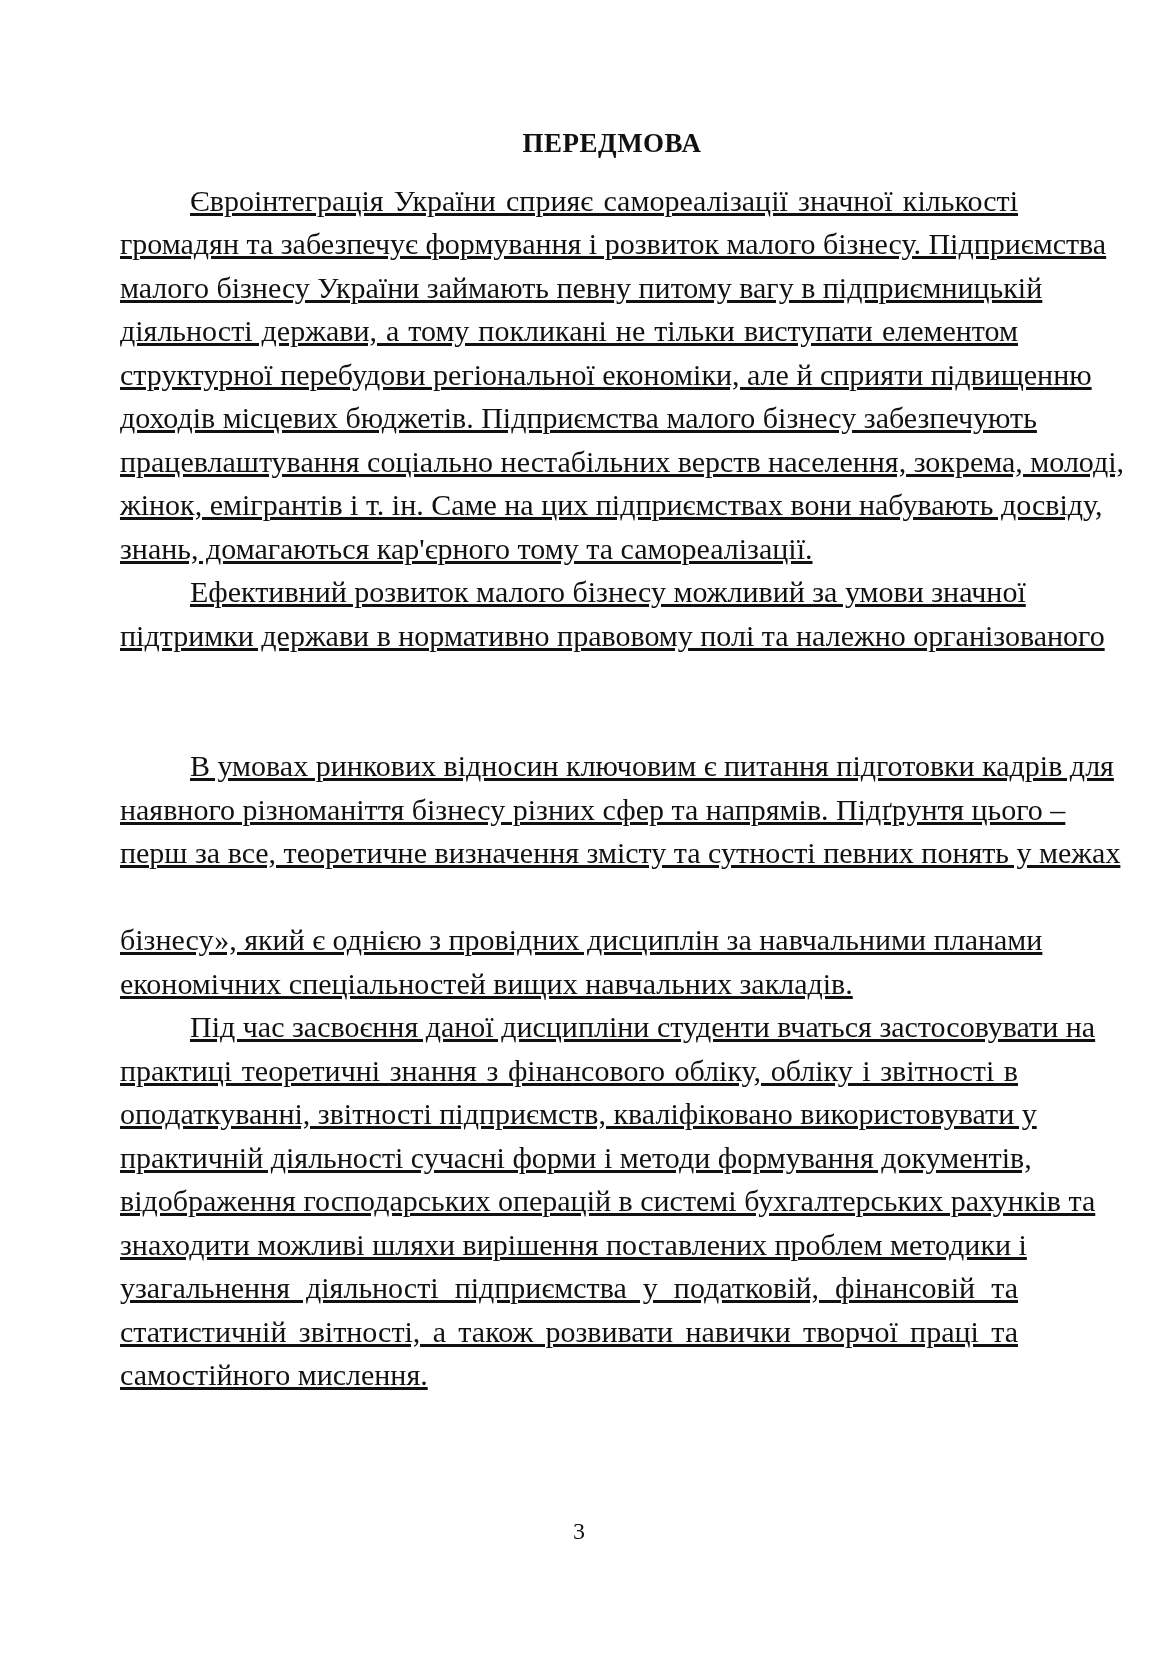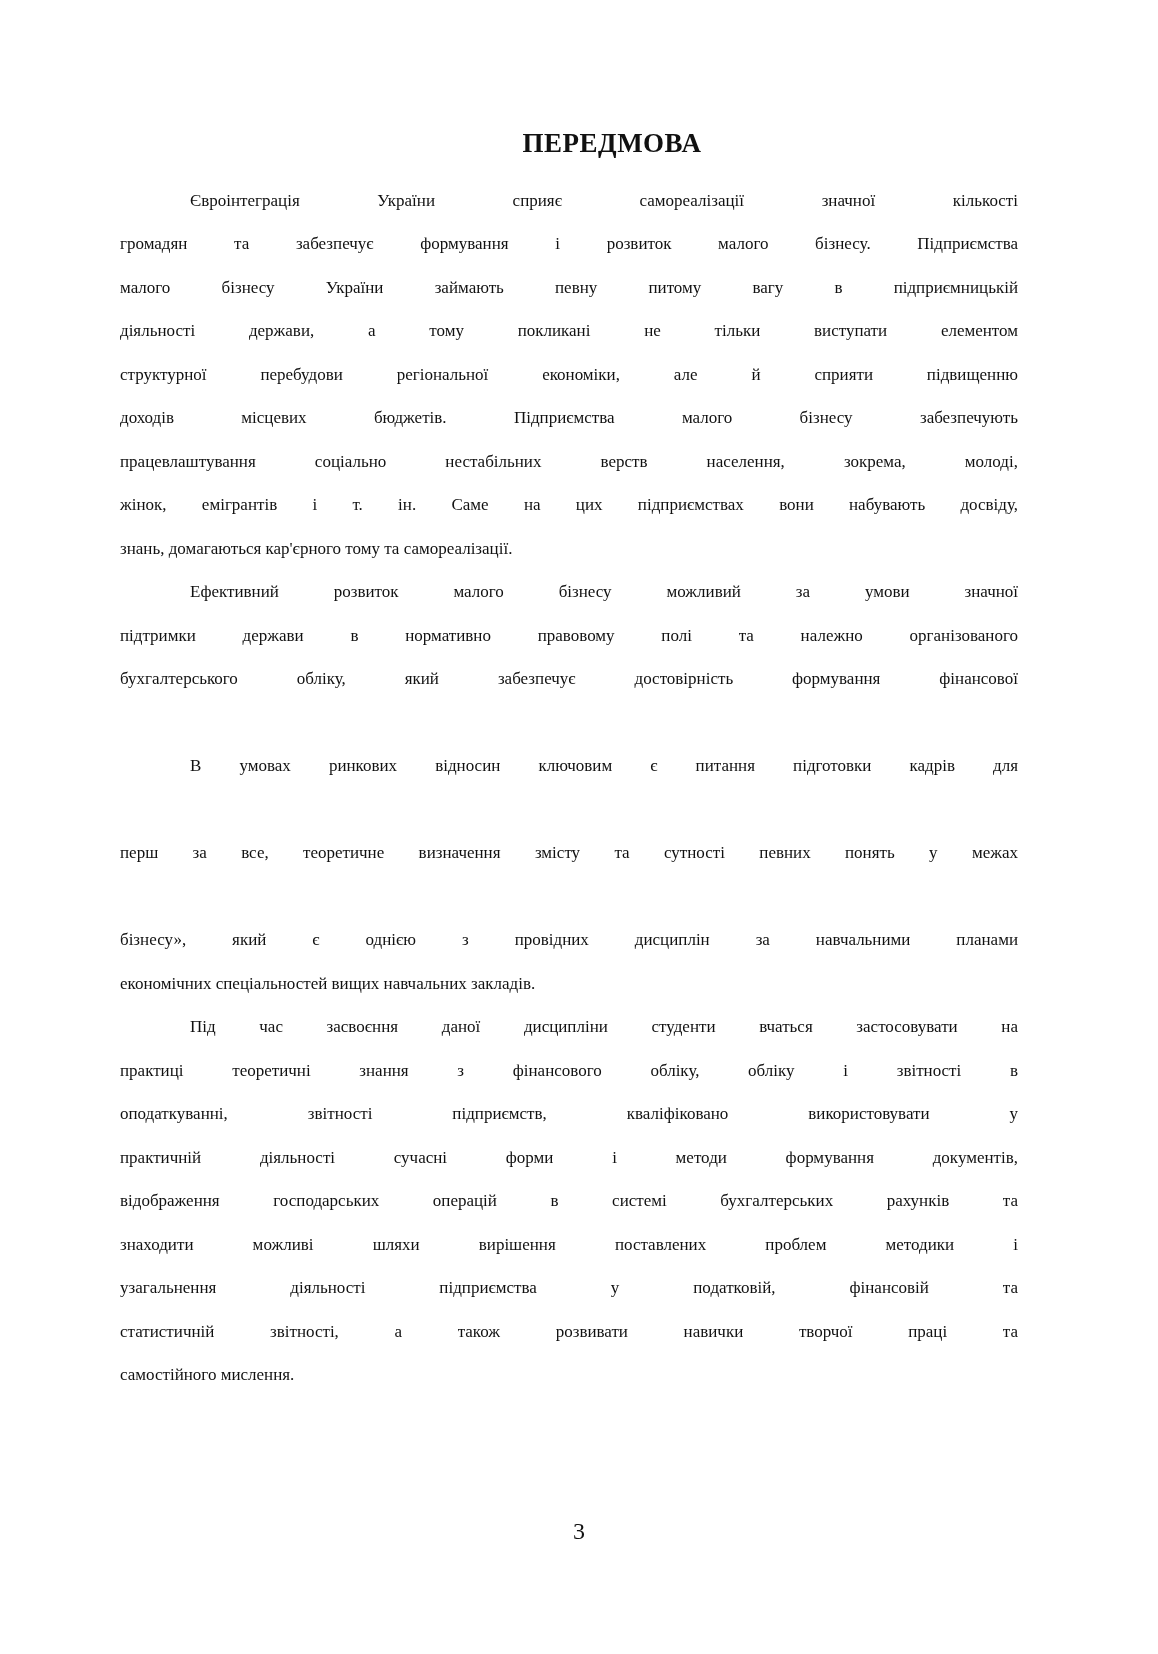--- a/index.html
+++ b/index.html
@@ -1,23 +1,23 @@
 <!DOCTYPE html>
 <html><head>
 <meta charset="utf-8">
 <style>
   html, body { margin: 0; padding: 0; background: #ffffff; }
   body { width: 1158px; height: 1654px; position: relative; overflow: hidden;
          font-family: "Liberation Serif", "DejaVu Serif", serif; color: #111; }
   .page { position: absolute; left: 0; top: 0; width: 1158px; height: 1654px; }
   .title { position: absolute; top: 128px; left: 0; width: 1158px; text-align: center;
            font-weight: bold; font-size: 27px; letter-spacing: 0.5px; margin-left: 33px; }
-  .line { position: absolute; left: 120px; width: 898px; font-size: 17px;
+  .line { position: absolute; left: 120px; width: 898px; font-size: 30px;
           line-height: 30px; height: 30px; white-space: nowrap;
-          text-align: justify; text-align-last: justify; }
+          text-align: justify; text-align-last: justify; text-decoration: underline; }
   .line.indent { left: 190px; width: 828px; }
   .line.last { text-align-last: left; }
   .pnum { position: absolute; top: 1518px; left: 0; width: 1158px; text-align: center; font-size: 24px; }
 </style>
 </head>
 <body>
 
 <div class="page">
   <div class="title">ПЕРЕДМОВА</div>
 
@@ -26,23 +26,23 @@
   <div class="line" style="top:273px">малого бізнесу України займають певну питому вагу в підприємницькій</div>
   <div class="line" style="top:316px">діяльності держави, а тому покликані не тільки виступати елементом</div>
   <div class="line" style="top:360px">структурної перебудови регіональної економіки, але й сприяти підвищенню</div>
   <div class="line" style="top:403px">доходів місцевих бюджетів. Підприємства малого бізнесу забезпечують</div>
   <div class="line" style="top:447px">працевлаштування соціально нестабільних верств населення, зокрема, молоді,</div>
   <div class="line" style="top:490px">жінок, емігрантів і т. ін. Саме на цих підприємствах вони набувають досвіду,</div>
   <div class="line last" style="top:534px">знань, домагаються кар'єрного тому та самореалізації.</div>
 
   <div class="line indent" style="top:577px">Ефективний розвиток малого бізнесу можливий за умови значної</div>
   <div class="line" style="top:621px">підтримки держави в нормативно правовому полі та належно організованого</div>
-  <div class="line" style="top:664px">бухгалтерського обліку, який забезпечує достовірність формування фінансової</div>
 
   <div class="line indent" style="top:751px">В умовах ринкових відносин ключовим є питання підготовки кадрів для</div>
+  <div class="line" style="top:795px">наявного різноманіття бізнесу різних сфер та напрямів. Підґрунтя цього –</div>
   <div class="line" style="top:838px">перш за все, теоретичне визначення змісту та сутності певних понять у межах</div>
   <div class="line" style="top:925px">бізнесу», який є однією з провідних дисциплін за навчальними планами</div>
   <div class="line last" style="top:969px">економічних спеціальностей вищих навчальних закладів.</div>
 
   <div class="line indent" style="top:1012px">Під час засвоєння даної дисципліни студенти вчаться застосовувати на</div>
   <div class="line" style="top:1056px">практиці теоретичні знання з фінансового обліку, обліку і звітності в</div>
   <div class="line" style="top:1099px">оподаткуванні, звітності підприємств, кваліфіковано використовувати у</div>
   <div class="line" style="top:1143px">практичній діяльності сучасні форми і методи формування документів,</div>
   <div class="line" style="top:1186px">відображення господарських операцій в системі бухгалтерських рахунків та</div>
   <div class="line" style="top:1230px">знаходити можливі шляхи вирішення поставлених проблем методики і</div>

